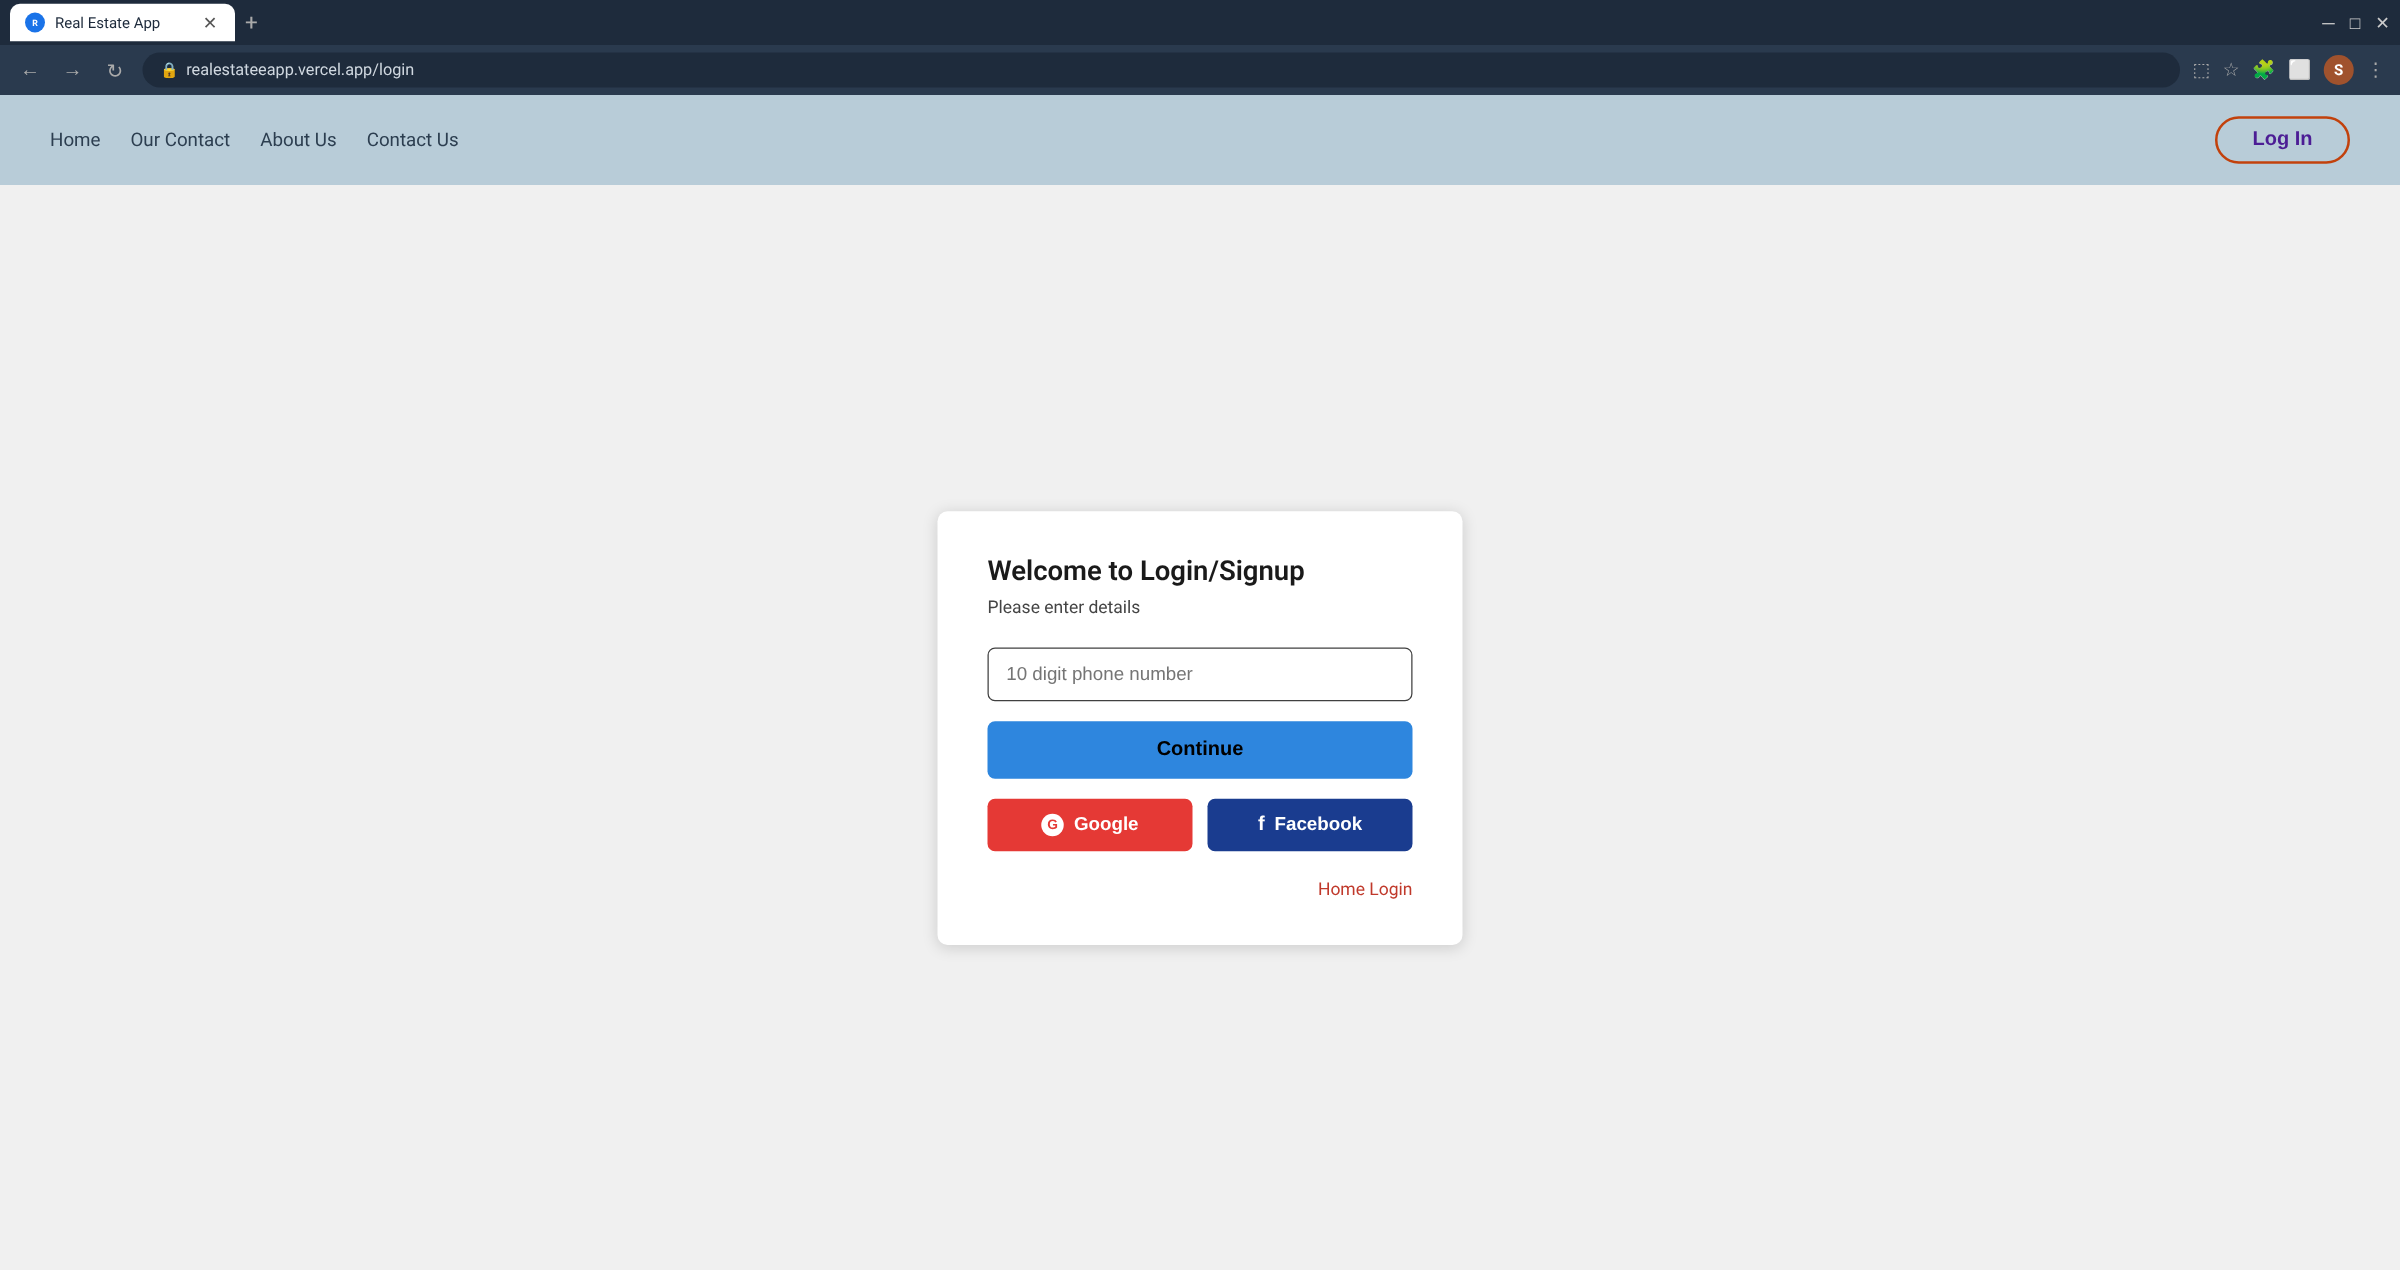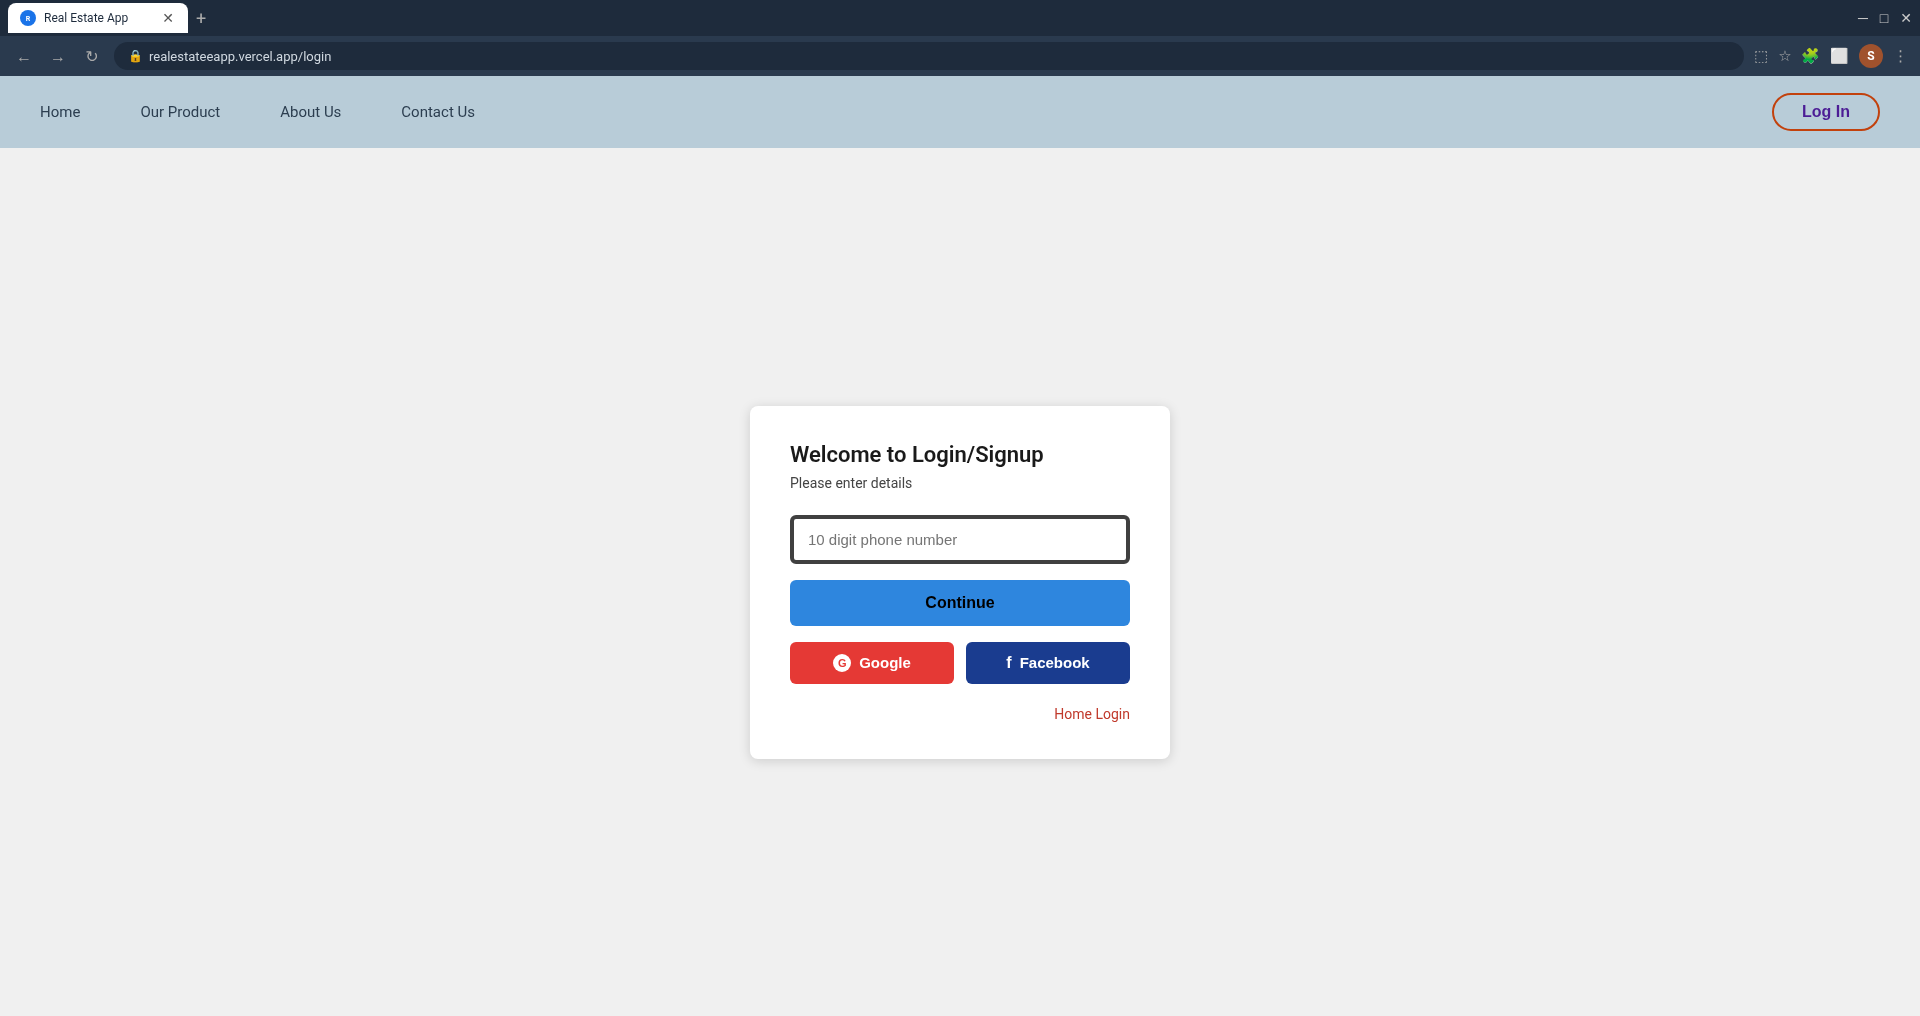--- a/index.html
+++ b/index.html
@@ -122,21 +122,21 @@
     
     .site-navbar {
       background: #b8ccd8;
       display: flex;
       align-items: center;
       height: 72px;
       padding: 0 40px;
     }
     .nav-links {
       display: flex;
-      gap: 60px;
+      gap: 24px;
       flex: 1;
       align-items: center;
     }
     .nav-link {
       color: #2c3e50;
       font-size: 15px;
       cursor: pointer;
       text-decoration: none;
     }
     .login-btn {
@@ -174,21 +174,21 @@
       color: #1a1a1a;
       margin-bottom: 8px;
     }
     .card-subtitle {
       font-size: 14px;
       color: #444;
       margin-bottom: 24px;
     }
     .phone-input {
       width: 100%;
-      border: 4px solid #404040;
+      border: 1px solid #404040;
       border-radius: 6px;
       padding: 12px 14px;
       font-size: 15px;
       color: #888;
       margin-bottom: 16px;
       outline: none;
     }
     .continue-btn {
       width: 100%;
       background: #2e86de;
@@ -312,21 +312,21 @@
       <span>⬜</span>
       <div class="user-avatar">S</div>
       <span>⋮</span>
     </div>
   </div>
 </div>
 
 <nav class="site-navbar">
   <div class="nav-links">
     <a class="nav-link">Home</a>
-    <a class="nav-link">Our Product</a>
+    <a class="nav-link">Our Contact</a>
     <a class="nav-link">About Us</a>
     <a class="nav-link">Contact Us</a>
   </div>
   <button class="login-btn">Log In</button>
 </nav>
 
 <div class="page-content">
 
   <div class="login-card">
     <div class="card-title">Welcome to Login/Signup</div>

